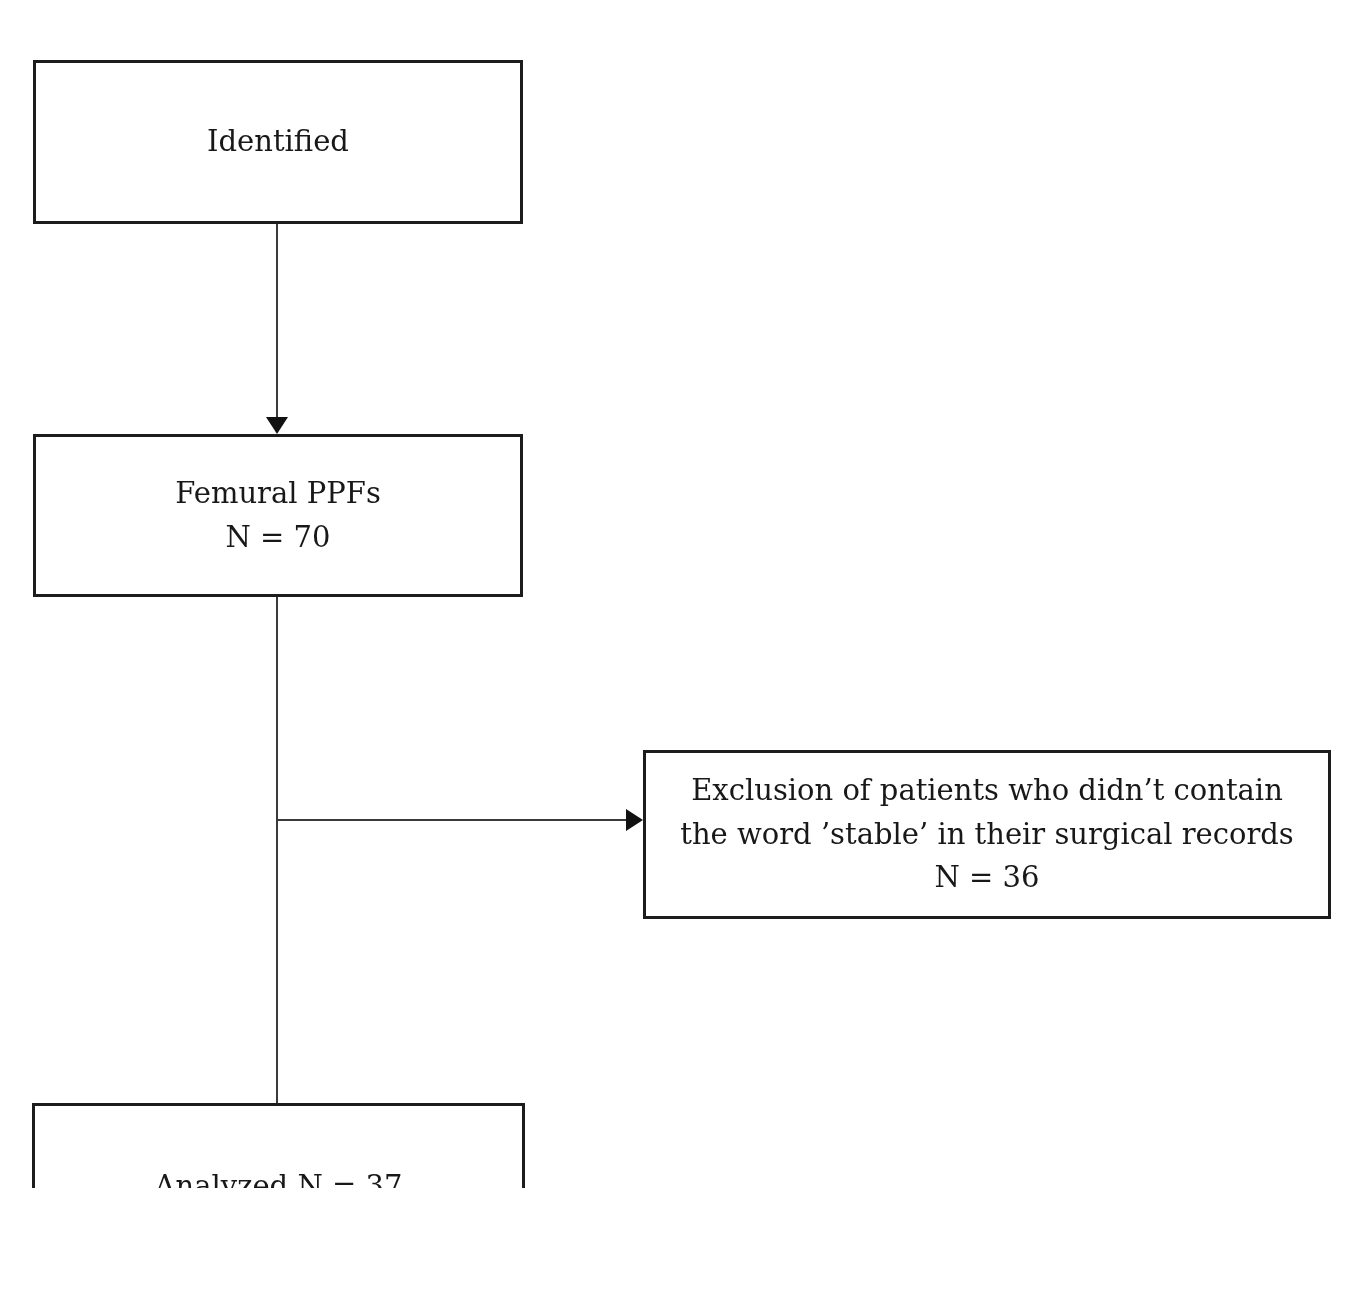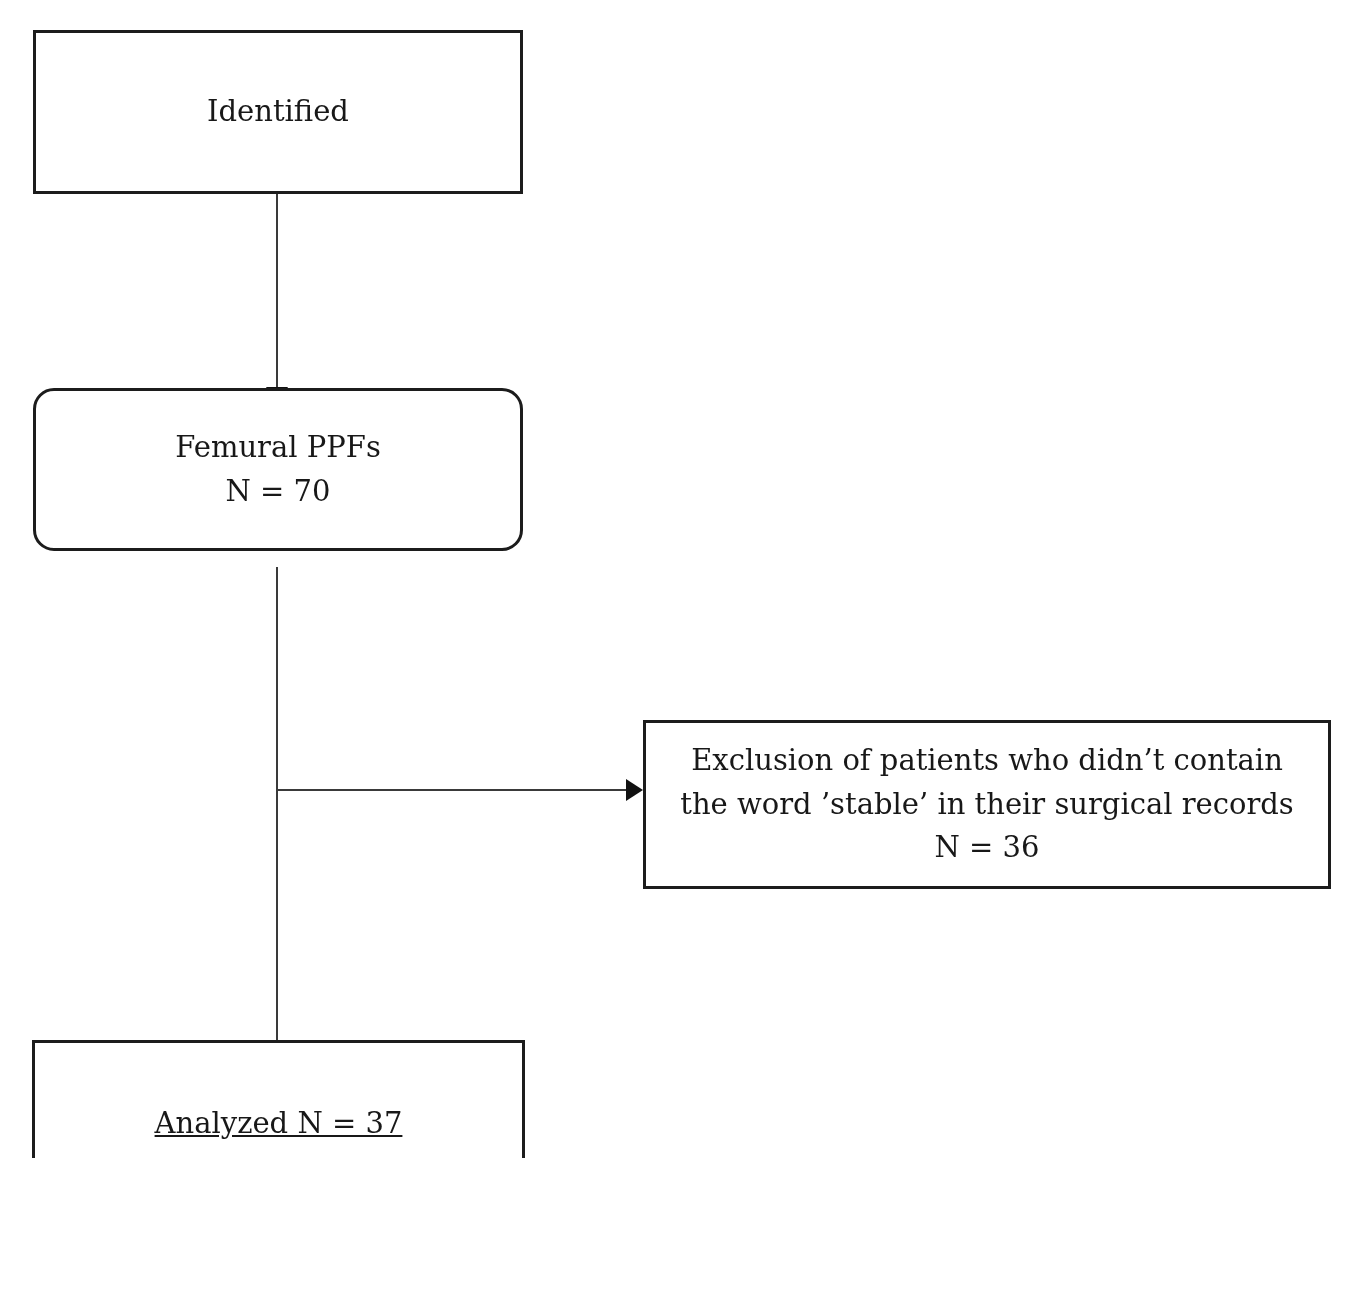--- a/index.html
+++ b/index.html
@@ -8,38 +8,39 @@
     background: #ffffff;
   }
   .canvas {
     position: relative;
     width: 1360px;
     height: 1158px;
     background: #ffffff;
     font-family: "DejaVu Serif", "Liberation Serif", serif;
     color: #181818;
     overflow: hidden;
+    margin-top: 30px;
   }
   .box {
     position: absolute;
     box-sizing: border-box;
     border: 3px solid #1c1c1c;
     background: #ffffff;
     display: flex;
     flex-direction: column;
     align-items: center;
     justify-content: center;
     text-align: center;
     font-size: 29px;
     line-height: 1.5;
   }
   .box-identified { left: 33px;  top: 30px;   width: 490px; height: 164px; }
-  .box-femural    { left: 33px;  top: 388px;  width: 490px; height: 163px; border-radius: 21px; }
+  .box-femural    { left: 33px;  top: 404px;  width: 490px; height: 163px; }
   .box-exclusion  { left: 643px; top: 720px;  width: 688px; height: 169px; }
-  .box-analyzed   { left: 32px;  top: 1040px; width: 493px; height: 167px; text-decoration: underline; }
+  .box-analyzed   { left: 32px;  top: 1073px; width: 493px; height: 167px; text-decoration: underline; }
 
   .vline {
     position: absolute;
     width: 2px;
     background: #3a3a3a;
   }
   .hline {
     position: absolute;
     height: 2px;
     background: #3a3a3a;

